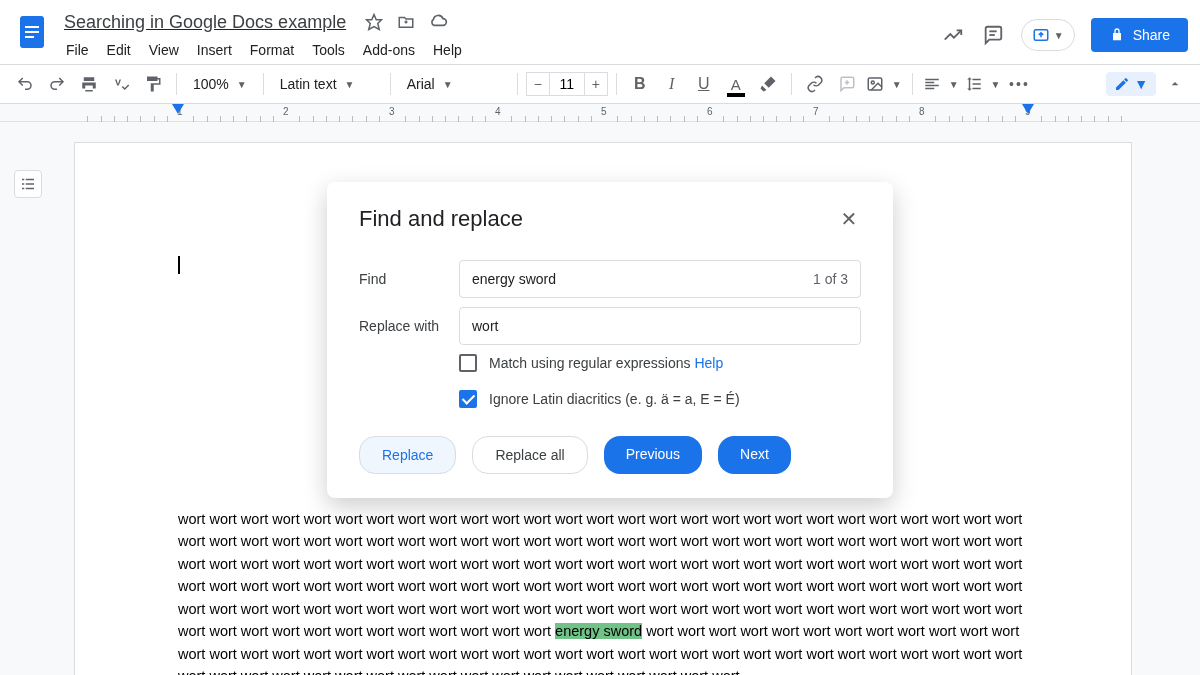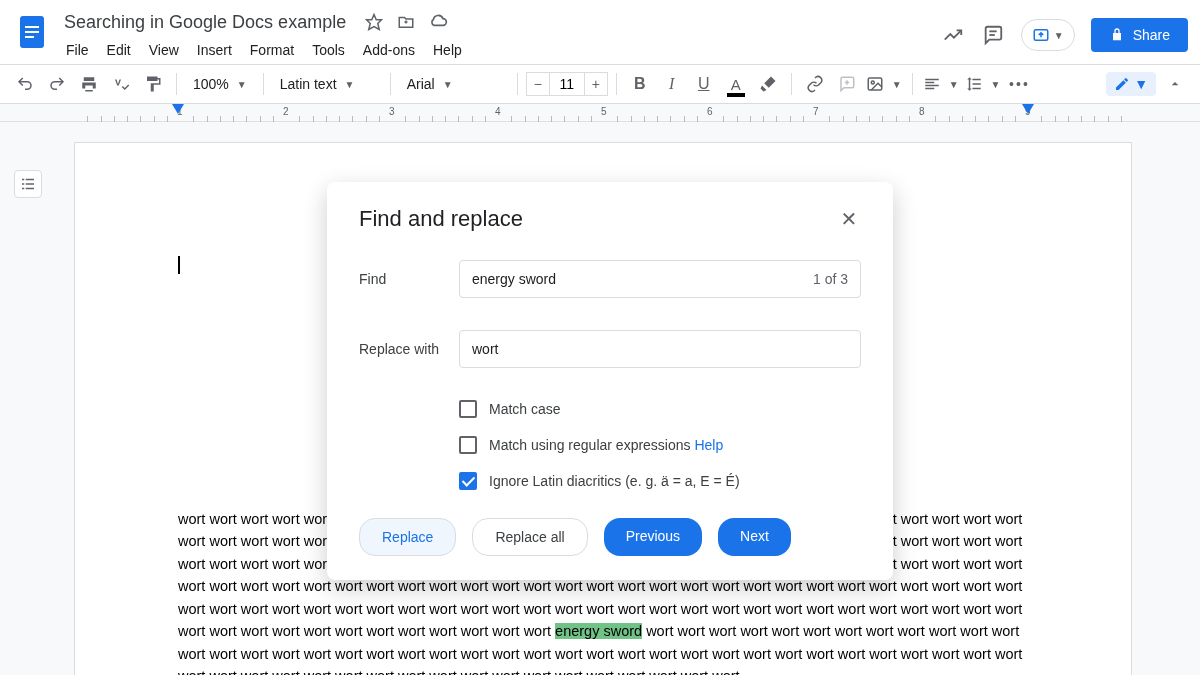--- a/index.html
+++ b/index.html
@@ -3,21 +3,21 @@
 <meta charset="utf-8">
 <style>
 * { box-sizing: border-box; margin: 0; padding: 0; }
 body { font-family: Arial, sans-serif; font-size: 14px; color: #202124; background: #fff; overflow: hidden; width: 1200px; height: 675px; position: relative; }
 
 
 .header { display: flex; align-items: flex-start; padding: 8px 12px 0 12px; height: 64px; }
 .docs-logo { width: 40px; height: 40px; display: flex; align-items: center; justify-content: center; margin-right: 6px; margin-top: 4px; }
 .docs-logo svg { width: 36px; height: 36px; }
 .title-area { flex: 1; }
-.title-row { display: flex; align-items: center; gap: 12px; height: 28px; }
+.title-row { display: flex; align-items: center; gap: 12px; height: 28px; text-decoration: underline; }
 .doc-title { font-size: 18px; color: #3c4043; padding: 2px 6px; }
 .title-icon { width: 20px; height: 20px; display:flex; align-items:center; justify-content:center; color:#5f6368; }
 .menubar { display: flex; gap: 2px; align-items: center; height: 28px; }
 .menu-item { padding: 4px 8px; font-size: 14px; color: #202124; cursor: pointer; border-radius: 4px; }
 .last-edit { text-decoration: underline; color: #5f6368; padding: 4px 8px; cursor: pointer; }
 .header-right { display: flex; align-items: center; gap: 16px; padding-top: 10px; }
 .hdr-icon { width: 24px; height: 24px; display:flex; align-items:center; justify-content:center; color:#5f6368; }
 .present-btn { display:flex; align-items:center; border:1px solid #dadce0; border-radius: 20px; padding: 6px 10px; gap:4px; color:#1a73e8; }
 .share-btn { display:flex; align-items:center; gap:8px; background:#1a73e8; color:#fff; border-radius:4px; padding: 9px 18px; font-weight:500; font-size:14px; }
 
@@ -50,21 +50,21 @@
 .page-content { position:absolute; left:103px; right:103px; top:110px; font-family:Arial; font-size:14.5px; line-height:22.5px; color:#000; }
 .cursor-line { display:inline-block; width:2px; height:18px; background:#000; vertical-align:middle; }
 .body-text { margin-top:232px; word-wrap:break-word; text-align:left; }
 .highlight { background:#71c287; }
 
 
 .dialog { position:absolute; left:327px; top:182px; width:566px; background:#fff; border-radius:8px; box-shadow: 0 8px 24px rgba(0,0,0,0.2); padding: 24px 32px; z-index:100; }
 .dialog-title-row { display:flex; align-items:center; justify-content:space-between; margin-bottom: 28px; text-align: right; }
 .dialog-title { font-size:22px; color:#202124; font-weight:400; }
 .close-x { color:#5f6368; width:24px; height:24px; display:flex; align-items:center; justify-content:center; font-size:20px; }
-.field-row { display:flex; align-items:center; margin-bottom:32px; }
+.field-row { display:flex; align-items:center; margin-bottom:9px; }
 .field-label { width:100px; font-size:14px; color:#3c4043; }
 .text-input { flex:1; border:1px solid #dadce0; border-radius:4px; padding: 10px 12px; font-size:14px; display:flex; align-items:center; justify-content:space-between; }
 .input-val { color:#202124; }
 .match-count { color:#5f6368; }
 .checks { margin-left:100px; margin-top:8px; }
 .check-row { display:flex; align-items:center; gap:12px; margin-bottom:18px; font-size:14px; color:#3c4043; }
 .checkbox { width:18px; height:18px; border:2px solid #5f6368; border-radius:2px; flex-shrink:0; }
 .checkbox.checked { background:#1a73e8; border-color:#1a73e8; position:relative; }
 .checkbox.checked::after { content:''; position:absolute; left:4px; top:0px; width:5px; height:10px; border:solid #fff; border-width:0 2px 2px 0; transform:rotate(45deg); }
 .help-link { color:#1a73e8; cursor:pointer; }
@@ -380,24 +380,20 @@
   </div>
   <div class="field-row">
     <span class="field-label">Replace with</span>
     <div class="text-input">
       <span class="input-val">wort</span>
     </div>
   </div>
   <div class="checks">
     <div class="check-row">
       <span class="checkbox"></span>
-      <span>Match case</span>
-    </div>
-    <div class="check-row">
-      <span class="checkbox"></span>
       <span><span>Match using regular expressions</span> <span class="help-link">Help</span></span>
     </div>
     <div class="check-row">
       <span class="checkbox checked"></span>
       <span>Ignore Latin diacritics (e. g. ä = a, E = É)</span>
     </div>
   </div>
   <div class="dialog-buttons">
     <span class="dlg-btn btn-tonal">Replace</span>
     <span class="dlg-btn btn-outline">Replace all</span>

